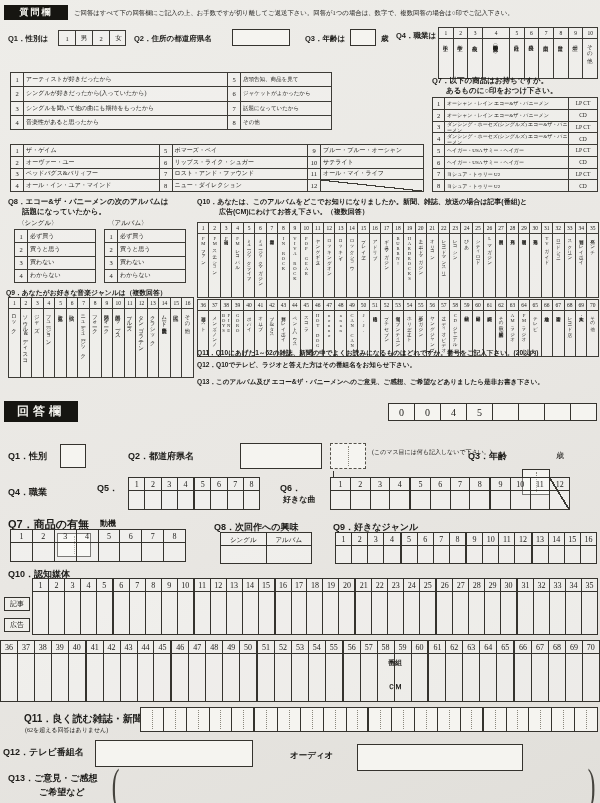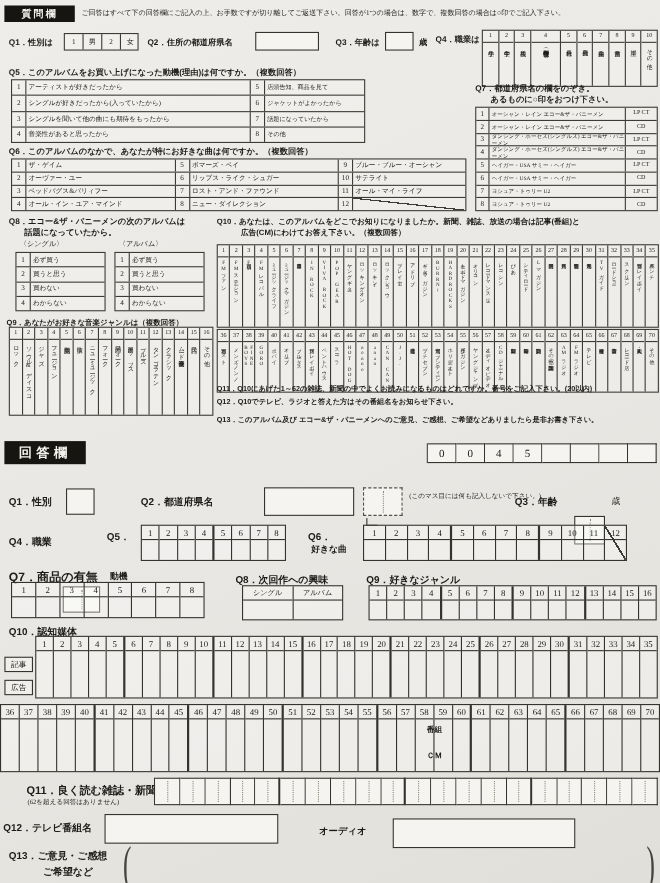--- a/index.html
+++ b/index.html
@@ -111,21 +111,20 @@
       <div class="vcol">
         <div class="vnum">9</div>
         <div class="vlabel" style="font-size: 5.5px;">主婦</div>
       </div>
       <div class="vcol">
         <div class="vnum">10</div>
         <div class="vlabel" style="font-size: 5.5px;">その他</div>
       </div>
     </div>
 
-  <div class="qlbl" style="left:8px;top:61px">Q5．このアルバムをお買い上げになった動機(理由)は何ですか。（複数回答）</div>
   <div class="tbl" id="q5t" style="left:10px;top:72px;width:322px;height:58px">
       <div class="trow">
         <div class="c cn" style="flex: 0 0 13px;">1</div>
         <div class="c ct" style="flex: 1 1 0px;">アーティストが好きだったから</div>
         <div class="c cn" style="flex: 0 0 13px;">5</div>
         <div class="c cts" style="flex: 0 0 90px;">店頭告知、商品を見て</div>
       </div>
       <div class="trow">
         <div class="c cn" style="flex: 0 0 13px;">2</div>
         <div class="c ct" style="flex: 1 1 0px;">シングルが好きだったから(入っていたから)</div>
@@ -139,21 +138,20 @@
         <div class="c cts" style="flex: 0 0 90px;">話題になっていたから</div>
       </div>
       <div class="trow">
         <div class="c cn" style="flex: 0 0 13px;">4</div>
         <div class="c ct" style="flex: 1 1 0px;">音楽性があると思ったから</div>
         <div class="c cn" style="flex: 0 0 13px;">8</div>
         <div class="c cts" style="flex: 0 0 90px;">その他</div>
       </div>
     </div>
 
-  <div class="qlbl" style="left:8px;top:133px">Q6．このアルバムのなかで、あなたが特にお好きな曲は何ですか。（複数回答）</div>
   <div class="tbl" id="q6t" style="left:10px;top:144px;width:414px;height:48px">
       <div class="trow">
         <div class="c cn" style="flex: 0 0 13px;">1</div>
         <div class="c ct" style="flex: 1 1 0px;">ザ・ゲイム</div>
         <div class="c cn" style="flex: 0 0 13px;">5</div>
         <div class="c ct" style="flex: 1 1 0px;">ボマーズ・ベイ</div>
         <div class="c cn" style="flex: 0 0 13px;">9</div>
         <div class="c ct" style="flex: 0 0 102px;">ブルー・ブルー・オーシャン</div>
       </div>
       <div class="trow">
@@ -175,21 +173,21 @@
       <div class="trow">
         <div class="c cn" style="flex: 0 0 13px;">4</div>
         <div class="c ct" style="flex: 1 1 0px;">オール・イン・ユア・マインド</div>
         <div class="c cn" style="flex: 0 0 13px;">8</div>
         <div class="c ct" style="flex: 1 1 0px;">ニュー・ダイレクション</div>
         <div class="c cn" style="flex: 0 0 13px;">12</div>
         <div class="c ct slash" style="flex: 0 0 102px;"></div>
       </div>
     </div>
 
-  <div class="qlbl" style="left:432px;top:76px">Q7．都道府県名の欄をのぞき。</div>
+  <div class="qlbl" style="left:432px;top:76px">Q7．以下の商品はお持ちですか。</div>
   <div class="qlbl" style="left:446px;top:86px">あるものに○印をおつけ下さい。</div>
   <div class="tbl" id="q7t" style="left:432px;top:97px;width:166px;height:95px">
       <div class="trow">
         <div class="c cn" style="flex: 0 0 12px;">1</div>
         <div class="c cts" style="flex: 1 1 0px; font-size: 5px;">オーシャン・レイン エコー&amp;ザ・バニーメン</div>
         <div class="c cf" style="flex: 0 0 28px;">LP CT</div>
       </div>
       <div class="trow">
         <div class="c cn" style="flex: 0 0 12px;">2</div>
         <div class="c cts" style="flex: 1 1 0px; font-size: 5px;">オーシャン・レイン エコー&amp;ザ・バニーメン</div>

